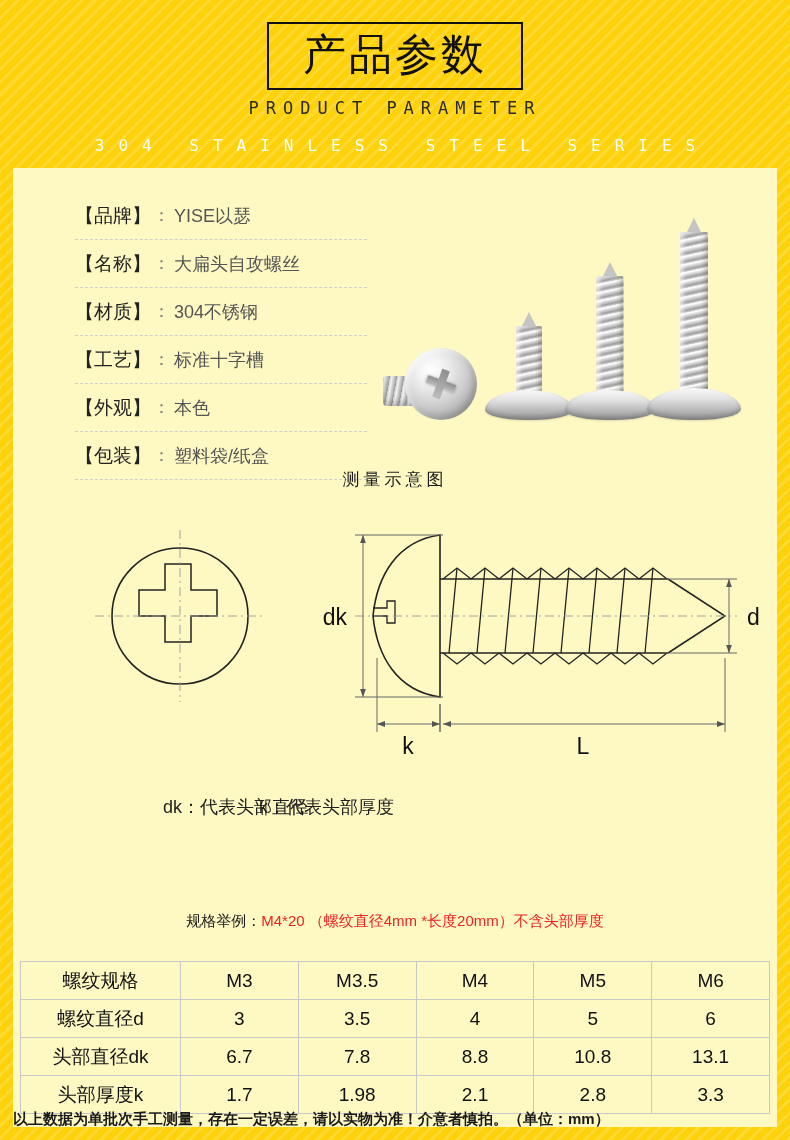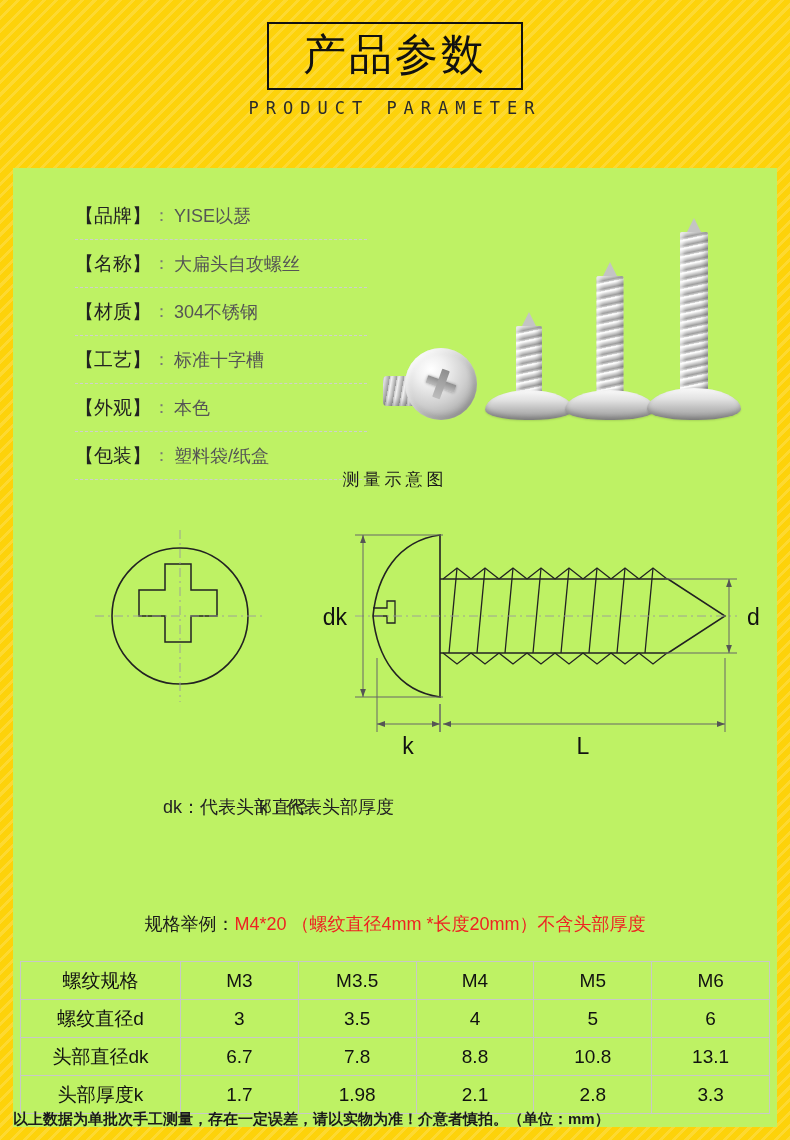--- a/index.html
+++ b/index.html
@@ -78,21 +78,21 @@
     text-indent: 14px;
   }
 
   
   .panel {
     position: absolute;
     left: 13px;
     top: 168px;
     width: 764px;
     height: 959px;
-    background: #bef264;
+    background: #fef9c3;
   }
 
   
   .spec-list {
     position: absolute;
     left: 62px;
     top: 24px;
     width: 292px;
   }
 
@@ -251,21 +251,21 @@
   }
   .legend-cell.c1 { width: 230px; padding-left: 150px; }
   .legend-cell.c2 { padding-left: 16px; }
 
   
   .example {
     position: absolute;
     left: 0; right: 0;
     top: 744px;
     text-align: center;
-    font-size: 18px;
+    font-size: 15px;
     white-space: nowrap;
   }
   .ex-label { color: #1a1a1a; }
   .ex-red { color: #ee2222; }
 
   
   .table-wrap {
     position: absolute;
     left: 7px;
     top: 778px;
@@ -306,20 +306,21 @@
 </head>
 <body>
 
 <div class="page"></div>
 
 <div class="header">
   <div class="title-box">
     <div class="title-cn">产品参数</div>
   </div>
   <div class="title-en">PRODUCT PARAMETER</div>
+  <div class="series-bar">304 STAINLESS STEEL SERIES</div>
 </div>
 
 <div class="panel">
 
   <div class="spec-list">
     <div class="spec-row">
       <span class="spec-key">【品牌】</span>
       <span class="spec-colon">：</span>
       <span class="spec-val">YISE以瑟</span>
     </div>

